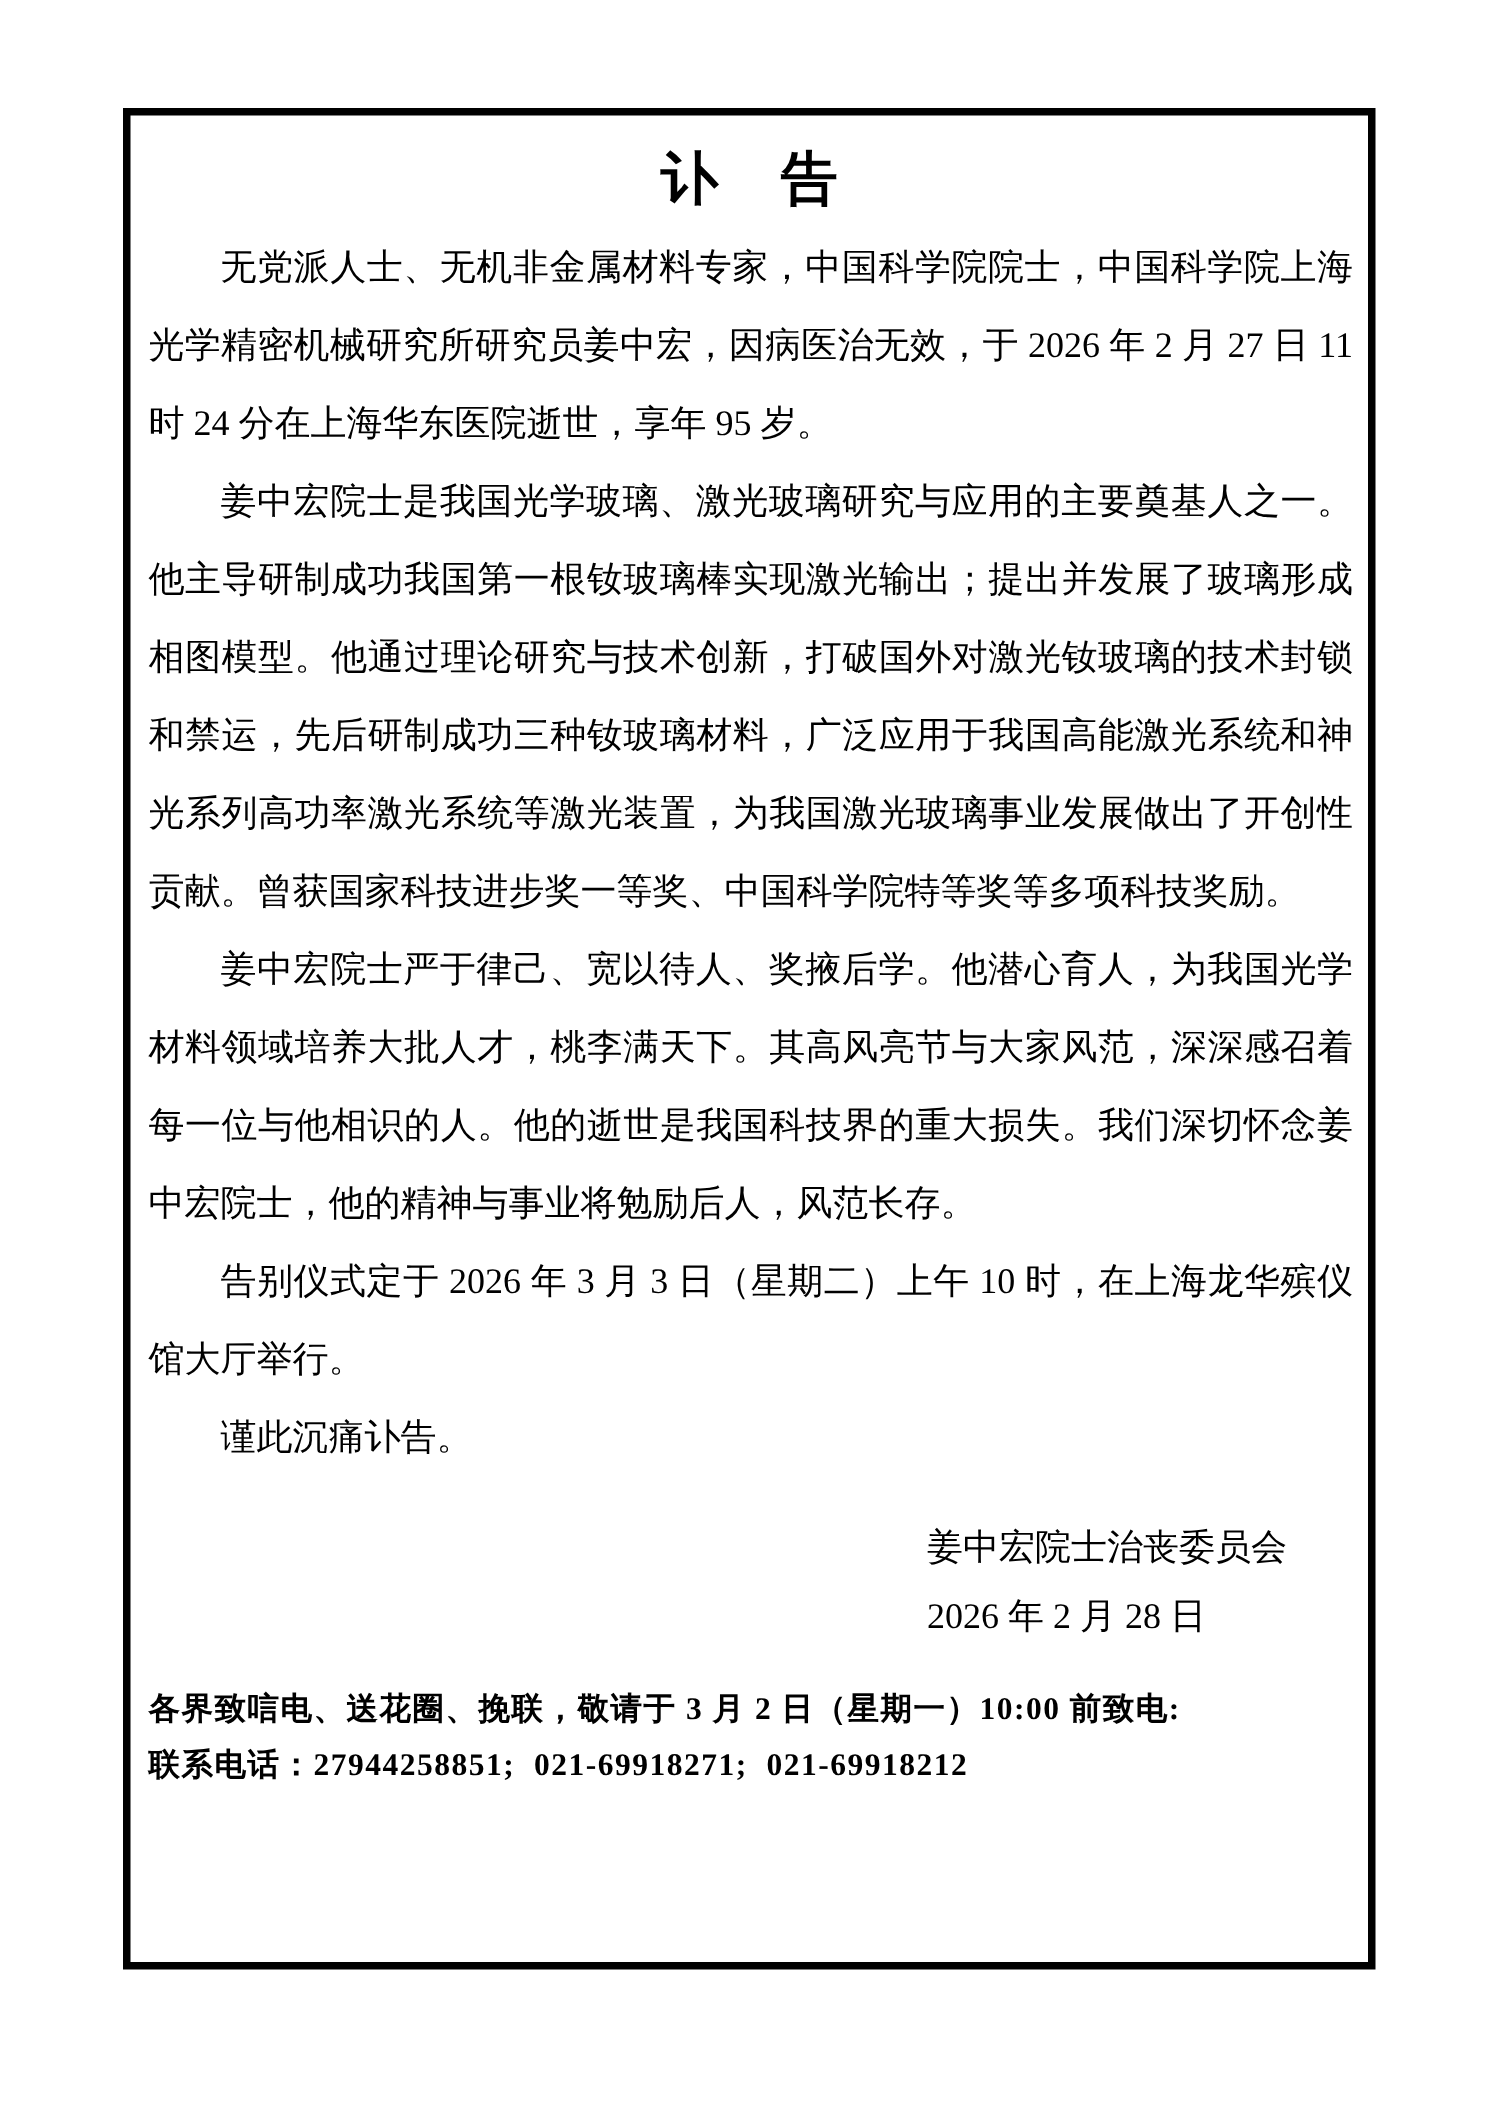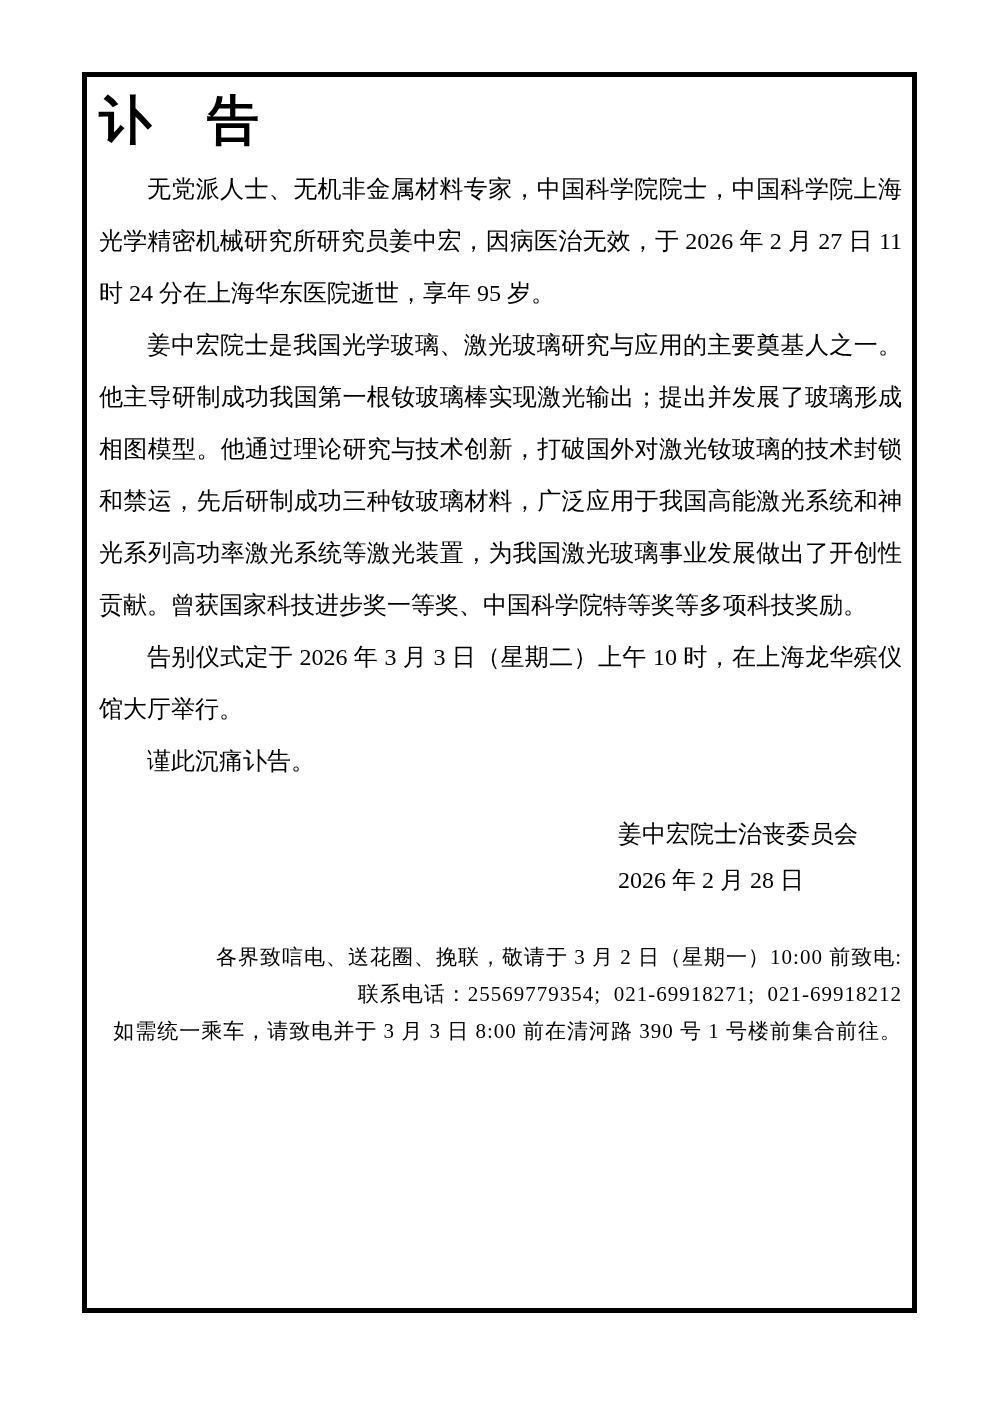--- a/index.html
+++ b/index.html
@@ -20,24 +20,25 @@
     position: absolute;
     left: 82px;
     top: 72px;
     width: 835px;
     height: 1241px;
     border: 5px solid #000000;
     padding: 12px 10px 0 12px;
     background: #ffffff;
   }
   .title {
-    margin: 8px 0 20px 0;
+    margin: 8px 0 10px 0;
+    text-align: center;
     font-family: "Liberation Sans", "DejaVu Sans", sans-serif;
     font-weight: bold;
-    font-size: 52px;
+    font-size: 38px;
     line-height: 46px;
     letter-spacing: 2px;
   }
   .body-text p {
     margin: 0;
     font-size: 24px;
     line-height: 52px;
     text-align: justify;
     text-indent: 2em;
   }
@@ -49,51 +50,50 @@
   .sig-inner {
     display: inline-block;
     text-align: left;
   }
   .sig-committee, .sig-date {
     font-size: 24px;
     line-height: 46px;
     white-space: nowrap;
   }
   .footer {
-    margin-top: 36px;
-    font-weight: normal;
-    text-align: right;
+    margin-top: 20px;
+    font-weight: bold;
   }
   .footer-line {
     font-size: 21px;
     line-height: 37px;
     white-space: pre-wrap;
     letter-spacing: 1px;
   }
 </style>
 </head>
 <body>
 
 <div class="frame">
 
   <h1 class="title">讣　告</h1>
 
   <div class="body-text">
     <p>无党派人士、无机非金属材料专家，中国科学院院士，中国科学院上海光学精密机械研究所研究员姜中宏，因病医治无效，于 2026 年 2 月 27 日 11 时 24 分在上海华东医院逝世，享年 95 岁。</p>
     <p>姜中宏院士是我国光学玻璃、激光玻璃研究与应用的主要奠基人之一。他主导研制成功我国第一根钕玻璃棒实现激光输出；提出并发展了玻璃形成相图模型。他通过理论研究与技术创新，打破国外对激光钕玻璃的技术封锁和禁运，先后研制成功三种钕玻璃材料，广泛应用于我国高能激光系统和神光系列高功率激光系统等激光装置，为我国激光玻璃事业发展做出了开创性贡献。曾获国家科技进步奖一等奖、中国科学院特等奖等多项科技奖励。</p>
+    <p>姜中宏院士严于律己、宽以待人、奖掖后学。他潜心育人，为我国光学材料领域培养大批人才，桃李满天下。其高风亮节与大家风范，深深感召着每一位与他相识的人。他的逝世是我国科技界的重大损失。我们深切怀念姜中宏院士，他的精神与事业将勉励后人，风范长存。</p>
     <p>告别仪式定于 2026 年 3 月 3 日（星期二）上午 10 时，在上海龙华殡仪馆大厅举行。</p>
     <p>谨此沉痛讣告。</p>
   </div>
 
   <div class="signature">
     <div class="sig-inner">
       <div class="sig-committee">姜中宏院士治丧委员会</div>
       <div class="sig-date">2026 年 2 月 28 日</div>
     </div>
   </div>
 
   <div class="footer">
     <div class="footer-line">各界致唁电、送花圈、挽联，敬请于 3 月 2 日（星期一）10:00 前致电:</div>
-    <div class="footer-line">联系电话：25569779354;  021-69918271;  021-69918212</div>
-    <div class="footer-line">如需统一乘车，请致电并于 3 月 3 日 8:00 前在清河路 390 号 1 号楼前集合前往。</div>
+    <div class="footer-line">联系电话：27944258851;  021-69918271;  021-69918212</div>
   </div>
 
 </div>
 
 </body></html>

